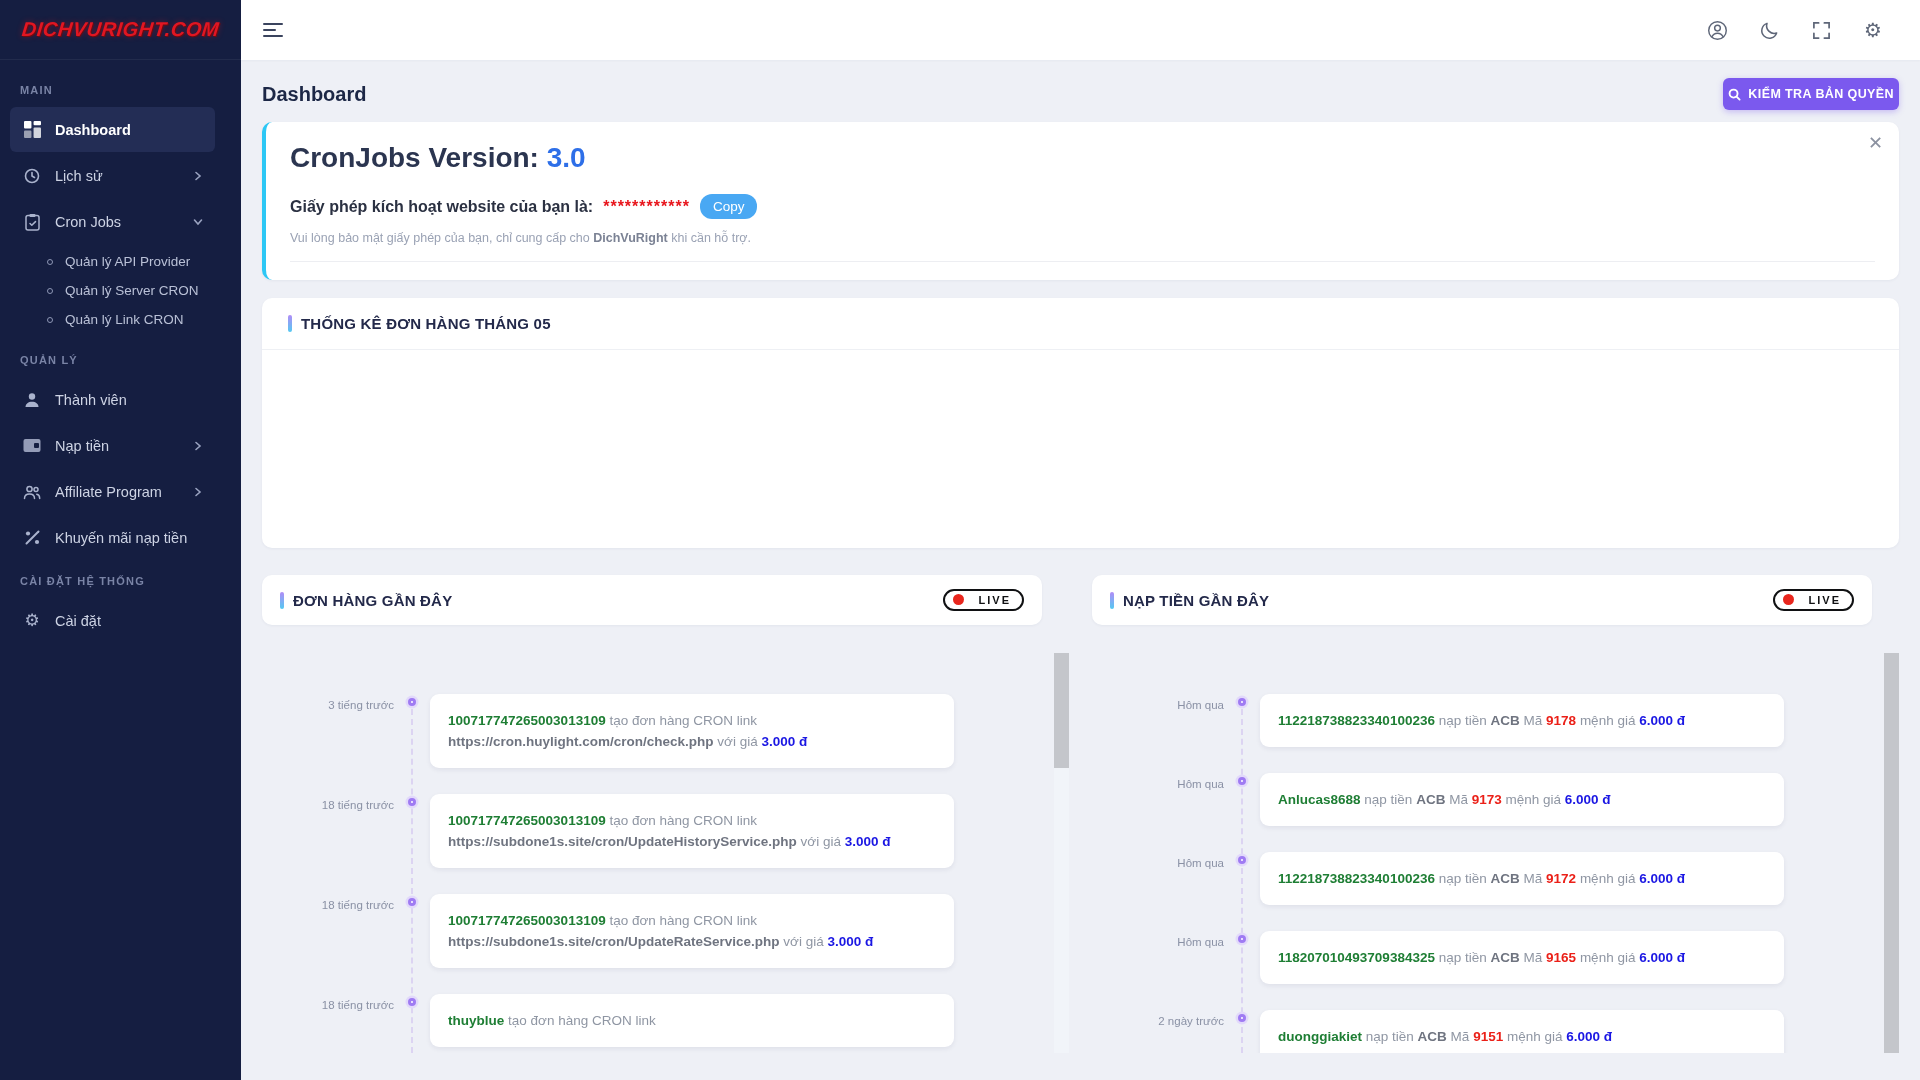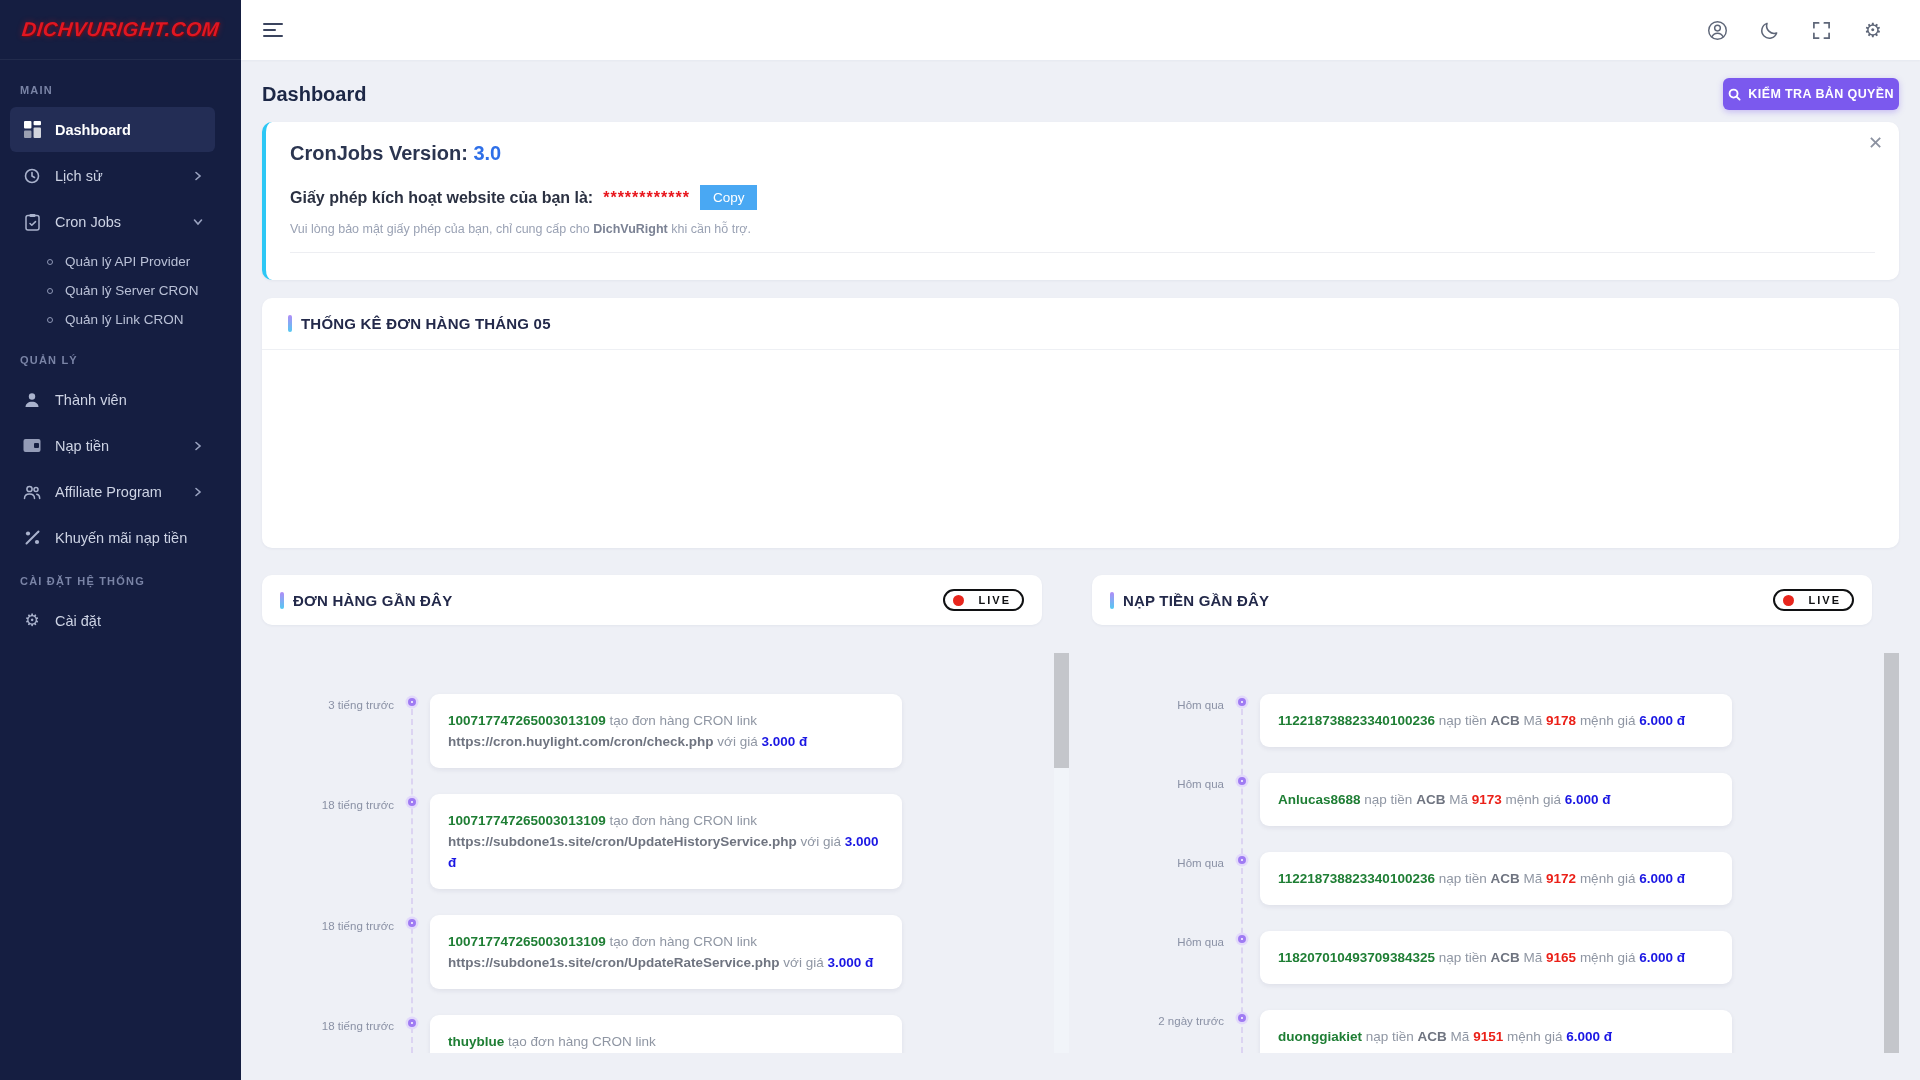--- a/index.html
+++ b/index.html
@@ -42,56 +42,56 @@
 
   .page-head { height:62px; display:flex; align-items:center; justify-content:space-between; padding-top:6px; }
   .page-title { font-size:20px; font-weight:700; color:#1c2746; }
   .btn-purple { display:flex; align-items:center; gap:7px; background:#7b59ee; color:#fff; border:none;
     font-size:12.5px; font-weight:700; letter-spacing:.4px; padding:9px 5px; border-radius:6px; cursor:pointer;
     box-shadow:0 2px 6px rgba(123,89,238,.35); font-family:inherit; }
 
   
   .alert-card { position:relative; background:#fff; border-radius:10px; border-left:4px solid #2cc7f5;
     padding:20px 24px 14px 24px; height:158px; box-shadow:0 1px 3px rgba(25,35,70,.05); }
-  .alert-title { font-size:20px; font-weight:600; color:#2b3550; }
+  .alert-title { font-size:28px; font-weight:600; color:#2b3550; }
   .alert-version { color:#2e6fe8; font-weight:700; }
   .license-row { margin-top:20px; display:flex; align-items:center; gap:10px; font-size:16px; color:#2b3142; font-weight:600; }
   .license-mask { color:#e8151c; font-weight:700; letter-spacing:1px; }
-  .btn-copy { background:#49a8f3; color:#fff; border:none; border-radius:0; padding:5px 13px; font-size:13.5px; cursor:pointer; font-family:inherit; }
+  .btn-copy { background:#49a8f3; color:#fff; border:none; border-radius:12px; padding:5px 13px; font-size:13.5px; cursor:pointer; font-family:inherit; }
   .alert-note { margin-top:12px; font-size:12.5px; color:#9aa2b4; }
   .alert-note b { color:#7b8294; }
   .alert-divider { border-top:1px solid #edeef2; margin-top:16px; }
   .alert-close { position:absolute; top:12px; right:16px; color:#8b91a0; font-size:18px; line-height:1; cursor:pointer; }
 
   
   .sec-title { display:flex; align-items:center; gap:9px; font-size:15px; font-weight:700; color:#23294a; letter-spacing:.2px; }
   .grad-bar { width:4px; height:17px; border-radius:2px; background:linear-gradient(180deg,#b18cf7 0%,#54c9f1 100%); flex:none; }
 
   
   .stats-card { margin-top:18px; background:#fff; border-radius:10px; height:250px; box-shadow:0 1px 3px rgba(25,35,70,.05); }
   .stats-head { height:52px; display:flex; align-items:center; padding:0 26px; border-bottom:1px solid #eef0f4; }
   .stats-body { height:198px; }
 
   
   .cols { margin-top:27px; display:flex; gap:23px; }
   .col { width:807px; min-width:807px; }
   .col-head { background:#fff; border-radius:10px; height:50px; margin-right:27px;
     display:flex; align-items:center; justify-content:space-between; padding:0 18px; box-shadow:0 1px 3px rgba(25,35,70,.05); }
-  .live-badge { display:flex; align-items:flex-end; gap:15px; border:2.5px solid #101113; border-radius:999px; padding:3px 11px 3px 8px; cursor:default; }
+  .live-badge { display:flex; align-items:flex-start; gap:15px; border:2.5px solid #101113; border-radius:999px; padding:3px 11px 3px 8px; cursor:default; }
   .live-dot { width:11px; height:11px; border-radius:50%; background:#e8261d; }
   .live-text { font-size:11px; font-weight:800; letter-spacing:2px; color:#101113; }
 
   .tl-body { position:relative; margin-top:14px; height:414px; padding-top:55px; overflow:hidden; }
   .tl-line { position:absolute; left:149px; top:70px; bottom:0; border-left:2px dashed #dcd4f2; }
   .tl-row { position:relative; display:flex; align-items:flex-start; margin-bottom:26px; }
   .tl-time { width:132px; text-align:right; font-size:11.5px; color:#8a91a5; padding-top:5px; flex:none; }
   .tl-dotcol { width:36px; display:flex; justify-content:center; padding-top:4px; flex:none; }
   .tl-dot { width:8px; height:8px; background:#fff; border:3px solid #9f7bf3; border-radius:50%;
     box-shadow:0 0 0 2.5px #e2d9fb; position:relative; z-index:2; }
-  .tl-card { width:472px; background:#fff; border-radius:9px; padding:16px 18px; font-size:13.5px; line-height:21px;
+  .tl-card { width:524px; background:#fff; border-radius:9px; padding:16px 18px; font-size:13.5px; line-height:21px;
     color:#8f96a3; box-shadow:0 2px 5px rgba(25,35,70,.07); }
   .u-green { color:#1e7e34; font-weight:700; }
   .u-url { color:#6f7480; font-weight:700; }
   .u-bank { color:#6f7480; font-weight:700; }
   .u-code { color:#eb2018; font-weight:700; }
   .u-price { color:#1a16e3; font-weight:700; }
 
   .tl-scroll { position:absolute; top:14px; right:0; width:15px; bottom:0; background:#f1f4f9; }
   .tl-thumb { position:absolute; top:0; right:0; width:15px; background:#c4c6cb; }
   .thumb-short { height:115px; }

